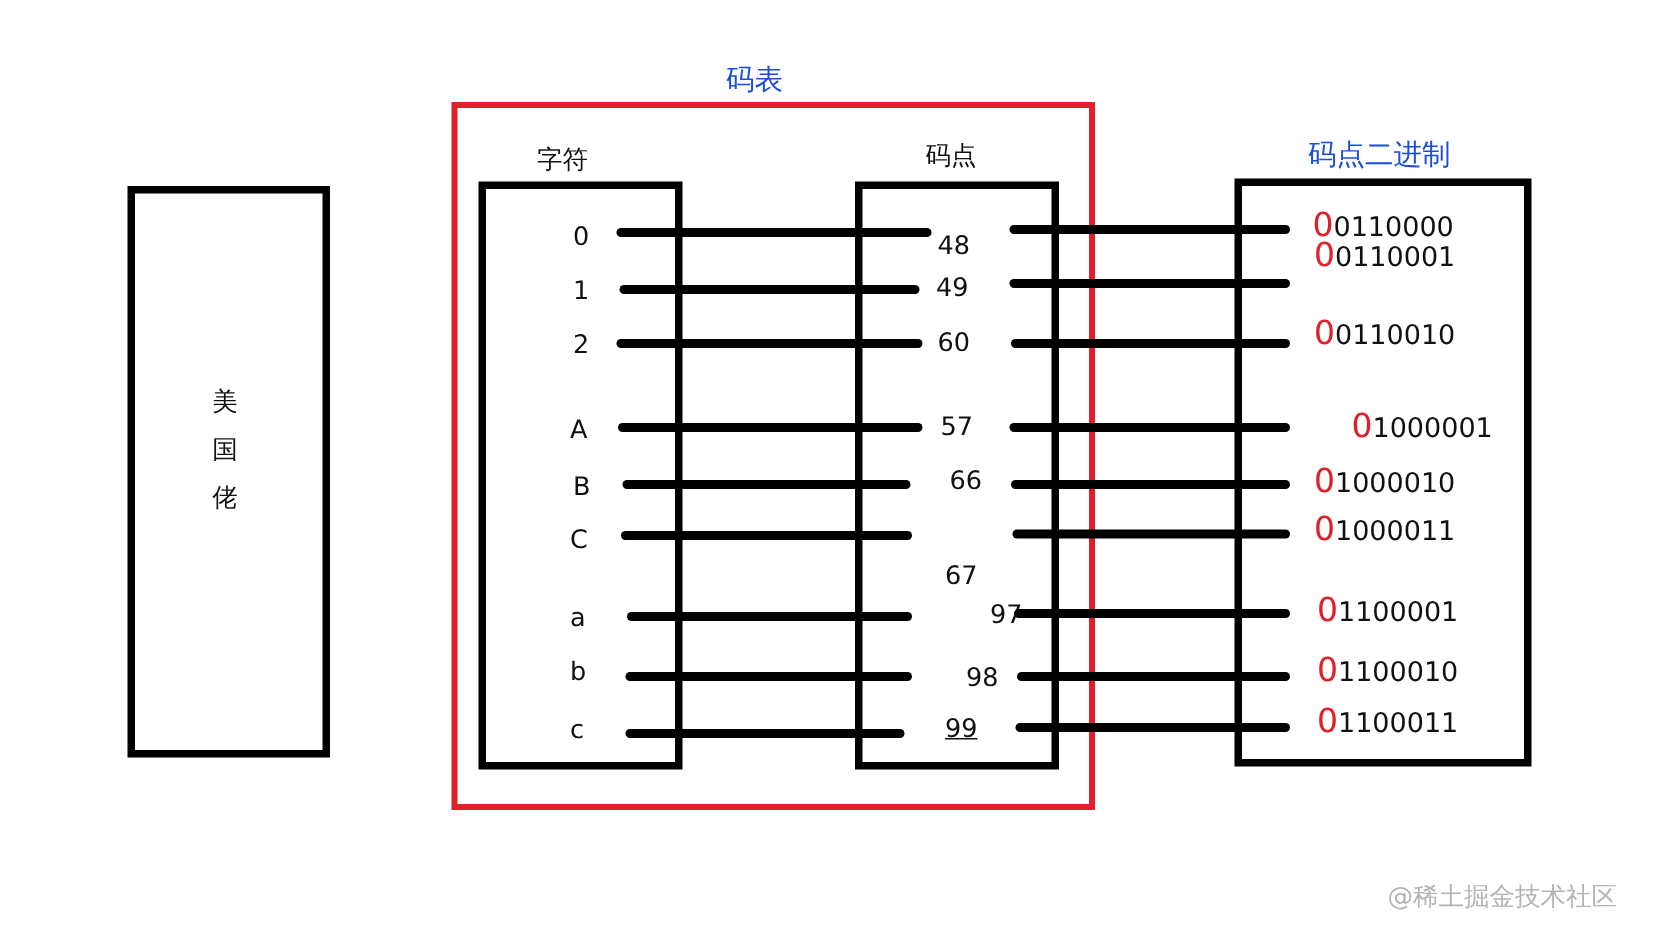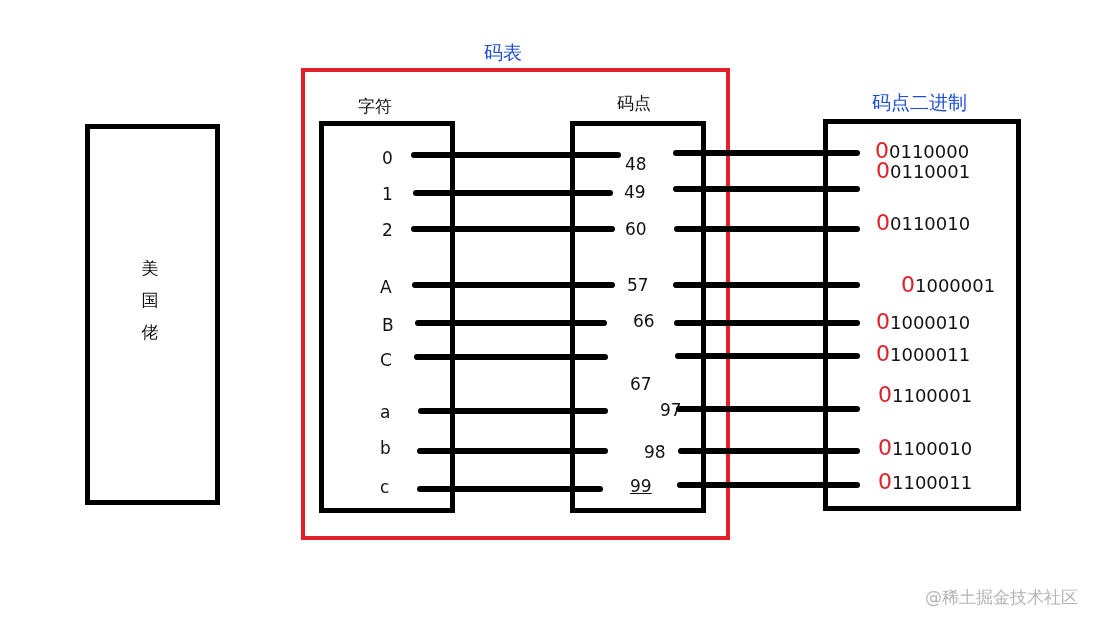--- a/index.html
+++ b/index.html
@@ -69,21 +69,21 @@
 <div class="txt" style="left:380px; top:350px;">C</div>
 <div class="line" style="left:414px; top:354px; width:194px;"></div>
 <div class="txt" style="left:630px; top:346px;margin-top:28px;">67</div>
 <div class="line" style="left:675px; top:353px; width:185px;"></div>
 <div class="bin" style="left:876px; top:343px;"><span class="lead">0</span><span>1000011</span></div>
 
 <div class="txt" style="left:380px; top:402px;">a</div>
 <div class="line" style="left:418px; top:408px; width:190px;"></div>
 <div class="txt" style="left:660px; top:400px;text-align:right;">97</div>
 <div class="line" style="left:676px; top:406px; width:184px;"></div>
-<div class="bin" style="left:878px; top:384px;"><span class="lead">0</span><span>1100001</span></div>
+<div class="bin" style="left:878px; top:397px;"><span class="lead">0</span><span>1100001</span></div>
 
 <div class="txt" style="left:380px; top:438px;">b</div>
 <div class="line" style="left:417px; top:448px; width:191px;"></div>
 <div class="txt" style="left:628px; top:442px;margin-left:16px;">98</div>
 <div class="line" style="left:678px; top:448px; width:182px;"></div>
 <div class="bin" style="left:878px; top:437px;"><span class="lead">0</span><span>1100010</span></div>
 
 <div class="txt" style="left:380px; top:477px;">c</div>
 <div class="line" style="left:417px; top:486px; width:186px;"></div>
 <div class="txt" style="left:630px; top:476px;text-decoration:underline;">99</div>

